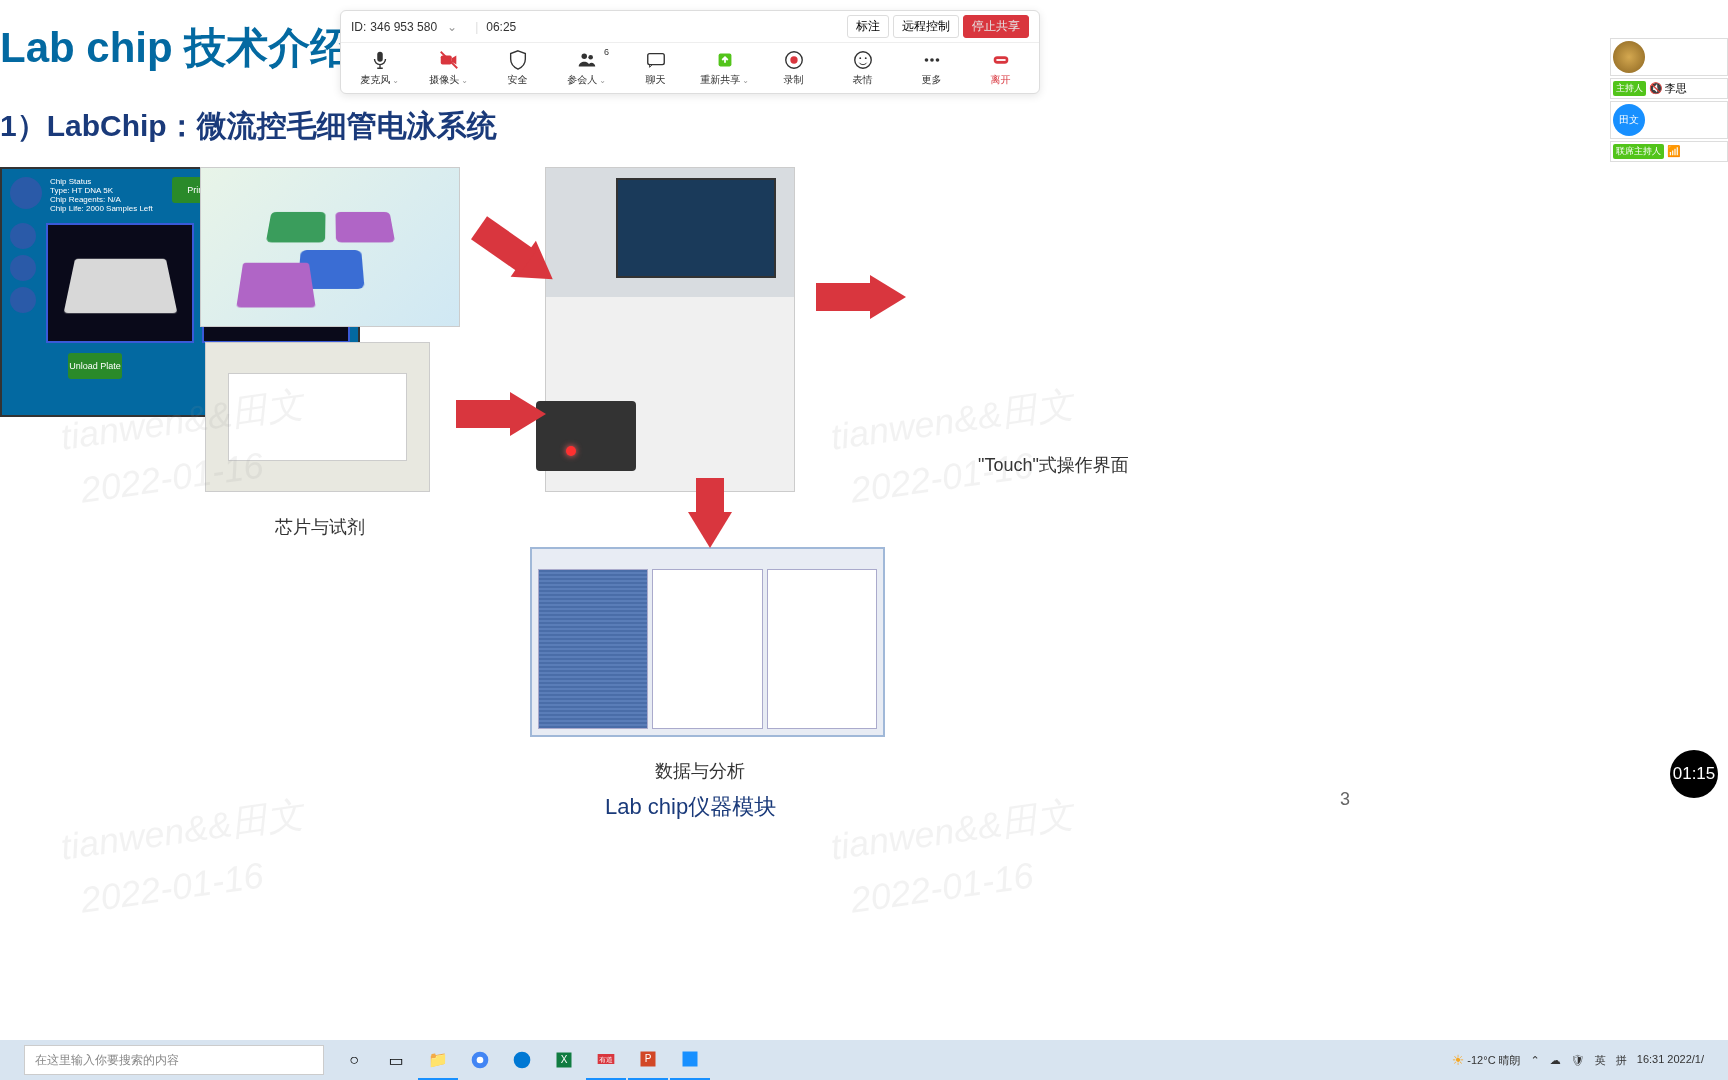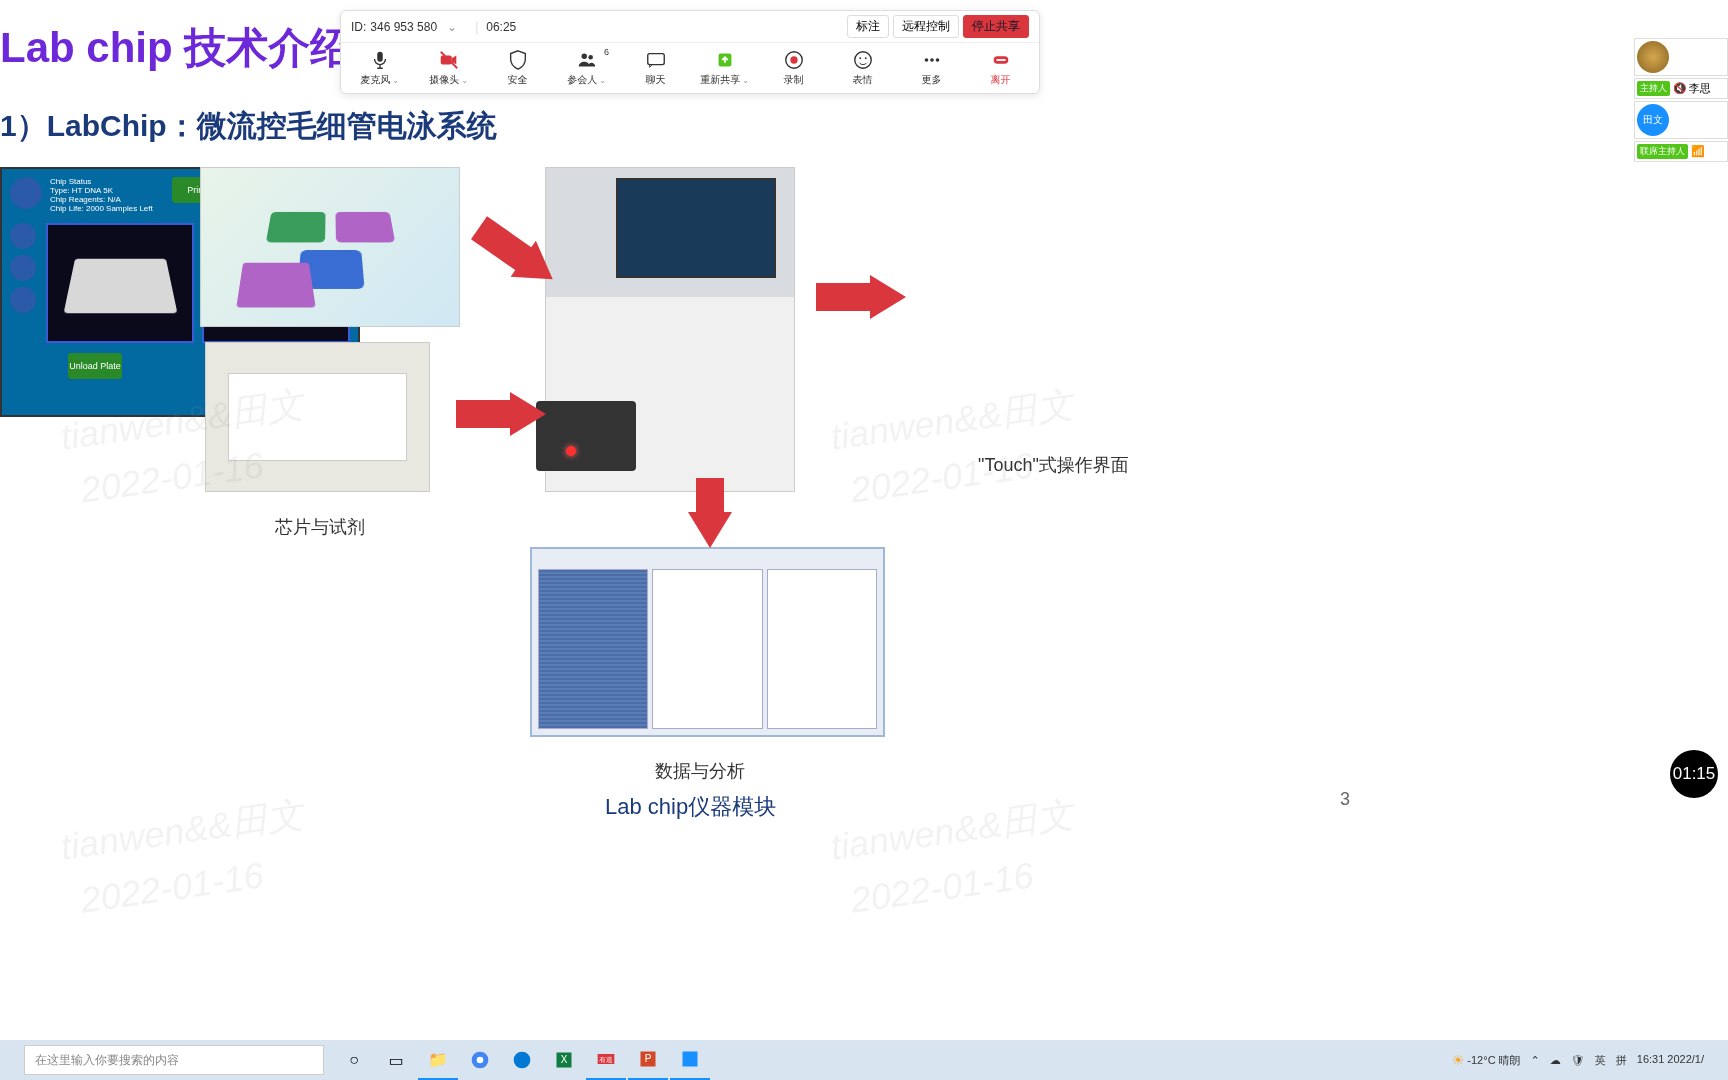--- a/index.html
+++ b/index.html
@@ -7,40 +7,40 @@
 
 
 .meeting-toolbar { position: absolute; top: 10px; left: 340px; width: 700px; background: #fff; border: 1px solid #ddd; border-radius: 6px; box-shadow: 0 2px 8px rgba(0,0,0,0.1); z-index: 100; }
 .toolbar-header { display: flex; align-items: center; padding: 4px 10px; font-size: 12px; color: #333; border-bottom: 1px solid #eee; }
 .toolbar-header .id-label { margin-right: 4px; }
 .toolbar-header .meeting-id { margin-right: 10px; }
 .toolbar-header .chevron { cursor: pointer; margin-right: 10px; color: #999; }
 .toolbar-header .divider { color: #ddd; margin: 0 8px; }
 .toolbar-header .right-actions { margin-left: auto; display: flex; gap: 4px; padding-left: 20px; }
 .tbtn { padding: 2px 8px; font-size: 12px; border: 1px solid #ddd; border-radius: 3px; background: #fff; cursor: pointer; }
-.tbtn.red { background: #d9363e; color: #0f172a; border-color: #d9363e; }
+.tbtn.red { background: #d9363e; color: #e5e5e5; border-color: #d9363e; }
 .toolbar-body { display: flex; padding: 6px 4px; }
 .tool-item { flex: 1; text-align: center; cursor: pointer; font-size: 10px; color: #333; position: relative; }
 .tool-item .icon { display: block; width: 22px; height: 22px; margin: 0 auto 2px; }
 .tool-item .badge { position: absolute; top: -2px; right: 12px; font-size: 9px; }
 .tool-item.leave { color: #d9363e; }
 .chev-tiny { font-size: 8px; color: #999; margin-left: 2px; }
 
 
-.participants { position: absolute; top: 38px; right: 0; width: 94px; z-index: 100; }
+.participants { position: absolute; top: 38px; right: 0; width: 118px; z-index: 100; }
 .participant { display: flex; align-items: center; background: #fff; border: 1px solid #ddd; margin-bottom: 2px; font-size: 11px; padding: 2px; }
 .participant .avatar { width: 32px; height: 32px; border-radius: 50%; background: #3a5; margin-right: 20px; flex-shrink: 0; }
 .participant .avatar.gold { background: radial-gradient(circle, #d4a850, #8a6420); }
 .participant .avatar.blue { background: #1890ff; color: #fff; display: flex; align-items: center; justify-content: center; font-size: 10px; }
 .participant .tag { background: #52c41a; color: #fff; font-size: 9px; padding: 1px 3px; border-radius: 2px; margin-right: 3px; }
 .participant .mic-mute { color: #d9363e; margin-right: 2px; }
 
 
 .slide { position: absolute; top: 0; left: 0; width: 1390px; height: 830px; padding: 20px 0 0 0; background: #fff; }
-.slide-title { font-size: 42px; font-weight: bold; color: #6d28d9; margin-bottom: 30px; }
+.slide-title { font-size: 42px; font-weight: bold; color: #0369a1; margin-bottom: 30px; }
 .slide-subtitle { font-size: 30px; font-weight: bold; color: #1a3a7a; margin-bottom: 20px; margin-left: 0; }
 
 .diagram { position: relative; width: 100%; height: 620px; }
 .img-box { position: absolute; background: #f0f0f0; border: 1px solid #ccc; display: flex; align-items: center; justify-content: center; font-size: 10px; color: #999; }
 .chips-img { left: 200px; top: 0; width: 260px; height: 160px; background: linear-gradient(135deg, #e8f4e8, #d0e8f4); }
 .chip-shape { width: 60px; height: 45px; border-radius: 6px; margin: 4px; display: inline-block; }
 .chip-green { background: #3a9d5c; }
 .chip-purple { background: #b065c6; }
 .chip-blue { background: #3a6dd4; }
 .reagent-img { left: 205px; top: 175px; width: 225px; height: 150px; background: #e8e8e0; }

